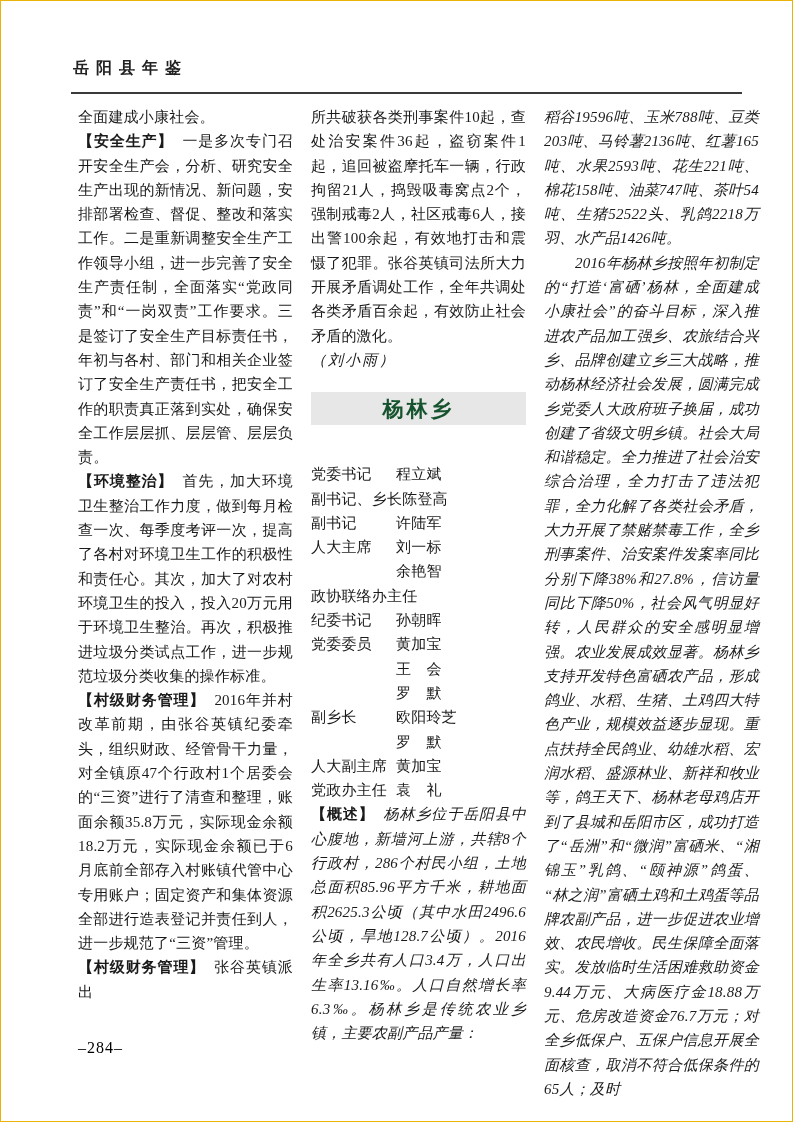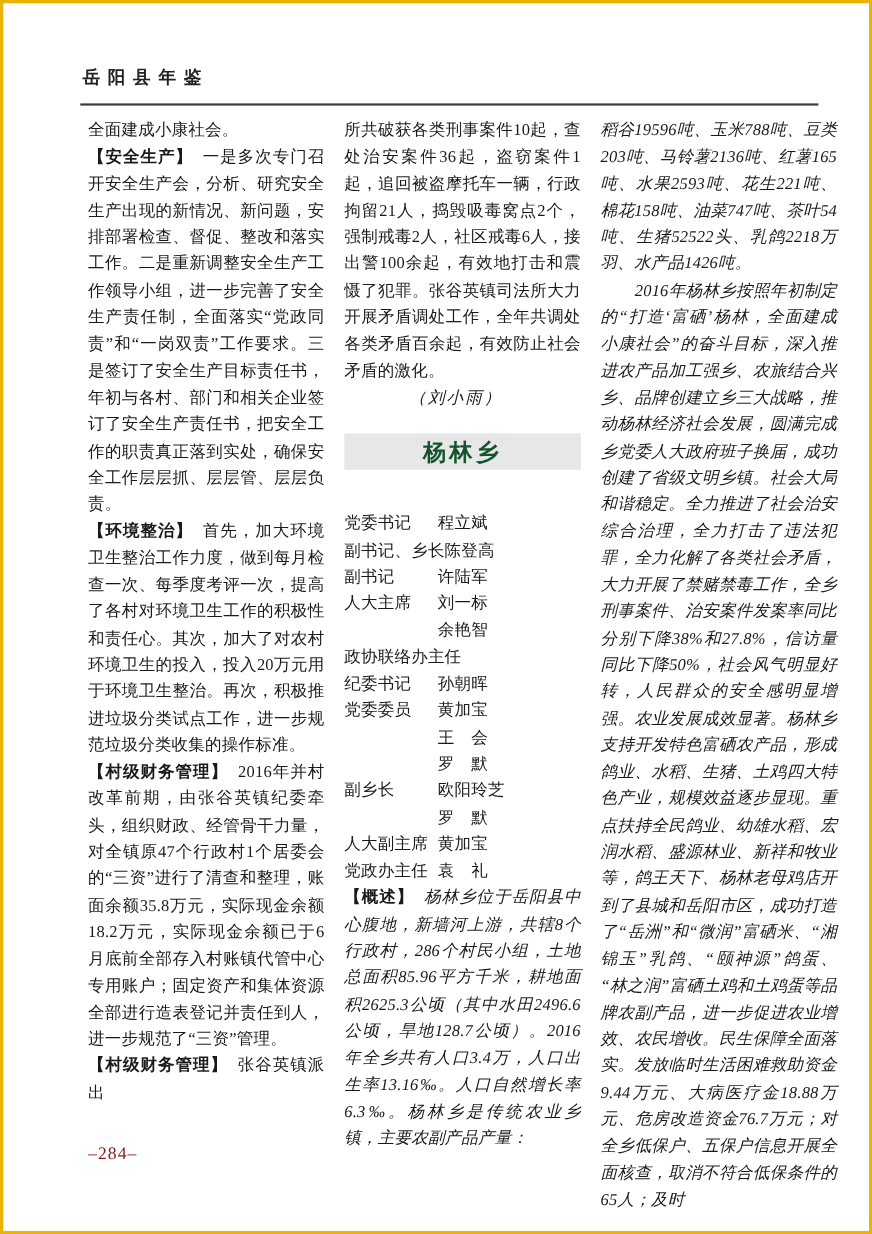--- a/index.html
+++ b/index.html
@@ -1,51 +1,51 @@
 <!DOCTYPE html>
 <html lang="zh"><head>
 <meta charset="utf-8">
 <style>
   html,body{margin:0;padding:0;background:#ffffff;}
   .page{
     position:relative;width:793px;height:1122px;box-sizing:border-box;
-    background:#ffffff;border:3px solid #eab308;overflow:hidden;
+    background:#ffffff;border:1px solid #eab308;overflow:hidden;
     font-family:"Liberation Serif","DejaVu Serif",serif;color:#1a1a1a;
   }
   .masthead{
     position:absolute;left:72px;top:57px;
     font-family:"Liberation Sans","DejaVu Sans",sans-serif;
     font-size:16px;font-weight:bold;letter-spacing:7px;color:#222;
   }
   .rule{position:absolute;left:70px;top:91px;width:671px;height:2px;background:#3a3a3a;}
   .columns{position:absolute;left:77px;top:104px;width:681px;display:flex;gap:18px;}
   .col{width:215px;font-size:15px;line-height:24.3px;text-align:justify;letter-spacing:0.2px;}
   .col p{margin:0;}
   .entry{margin-top:24px;}
   .entry-head{
     font-weight:bold;
     font-family:Liberation Serif, serif;
     margin-right:9px;
   }
   .kai{font-style:italic;}
-  .signature{text-align:center;padding-right:12px;font-style:italic;letter-spacing:2px;}
+  .signature{text-align:left;padding-right:12px;font-style:italic;letter-spacing:2px;}
   .section-box{
     margin-top:20px;height:33px;background:#e7e7e7;
     display:flex;align-items:center;justify-content:center;
   }
   .section-box .section-title{
     font-size:21px;font-weight:bold;letter-spacing:3px;color:#14532d;
   }
   .roster{margin-top:37px;}
   .roster-row{display:flex;line-height:24.3px;min-height:24.3px;}
   .roster-title{flex:0 0 85px;white-space:nowrap;}
   .roster-name{white-space:nowrap;}
   .overview{margin-top:20px;}
   .indent{text-indent:31px;}
-  .footer{position:absolute;left:77px;top:1038px;font-size:16px;letter-spacing:1px;color:#7f1d1d;text-align:right;}
+  .footer{position:absolute;left:77px;top:1038px;font-size:16px;letter-spacing:1px;color:#000000;text-align:right;}
 </style>
 </head>
 <body>
 
 <div class="page">
 
   <div class="masthead">岳阳县年鉴</div>
   <div class="rule"></div>
 
   <div class="columns">

